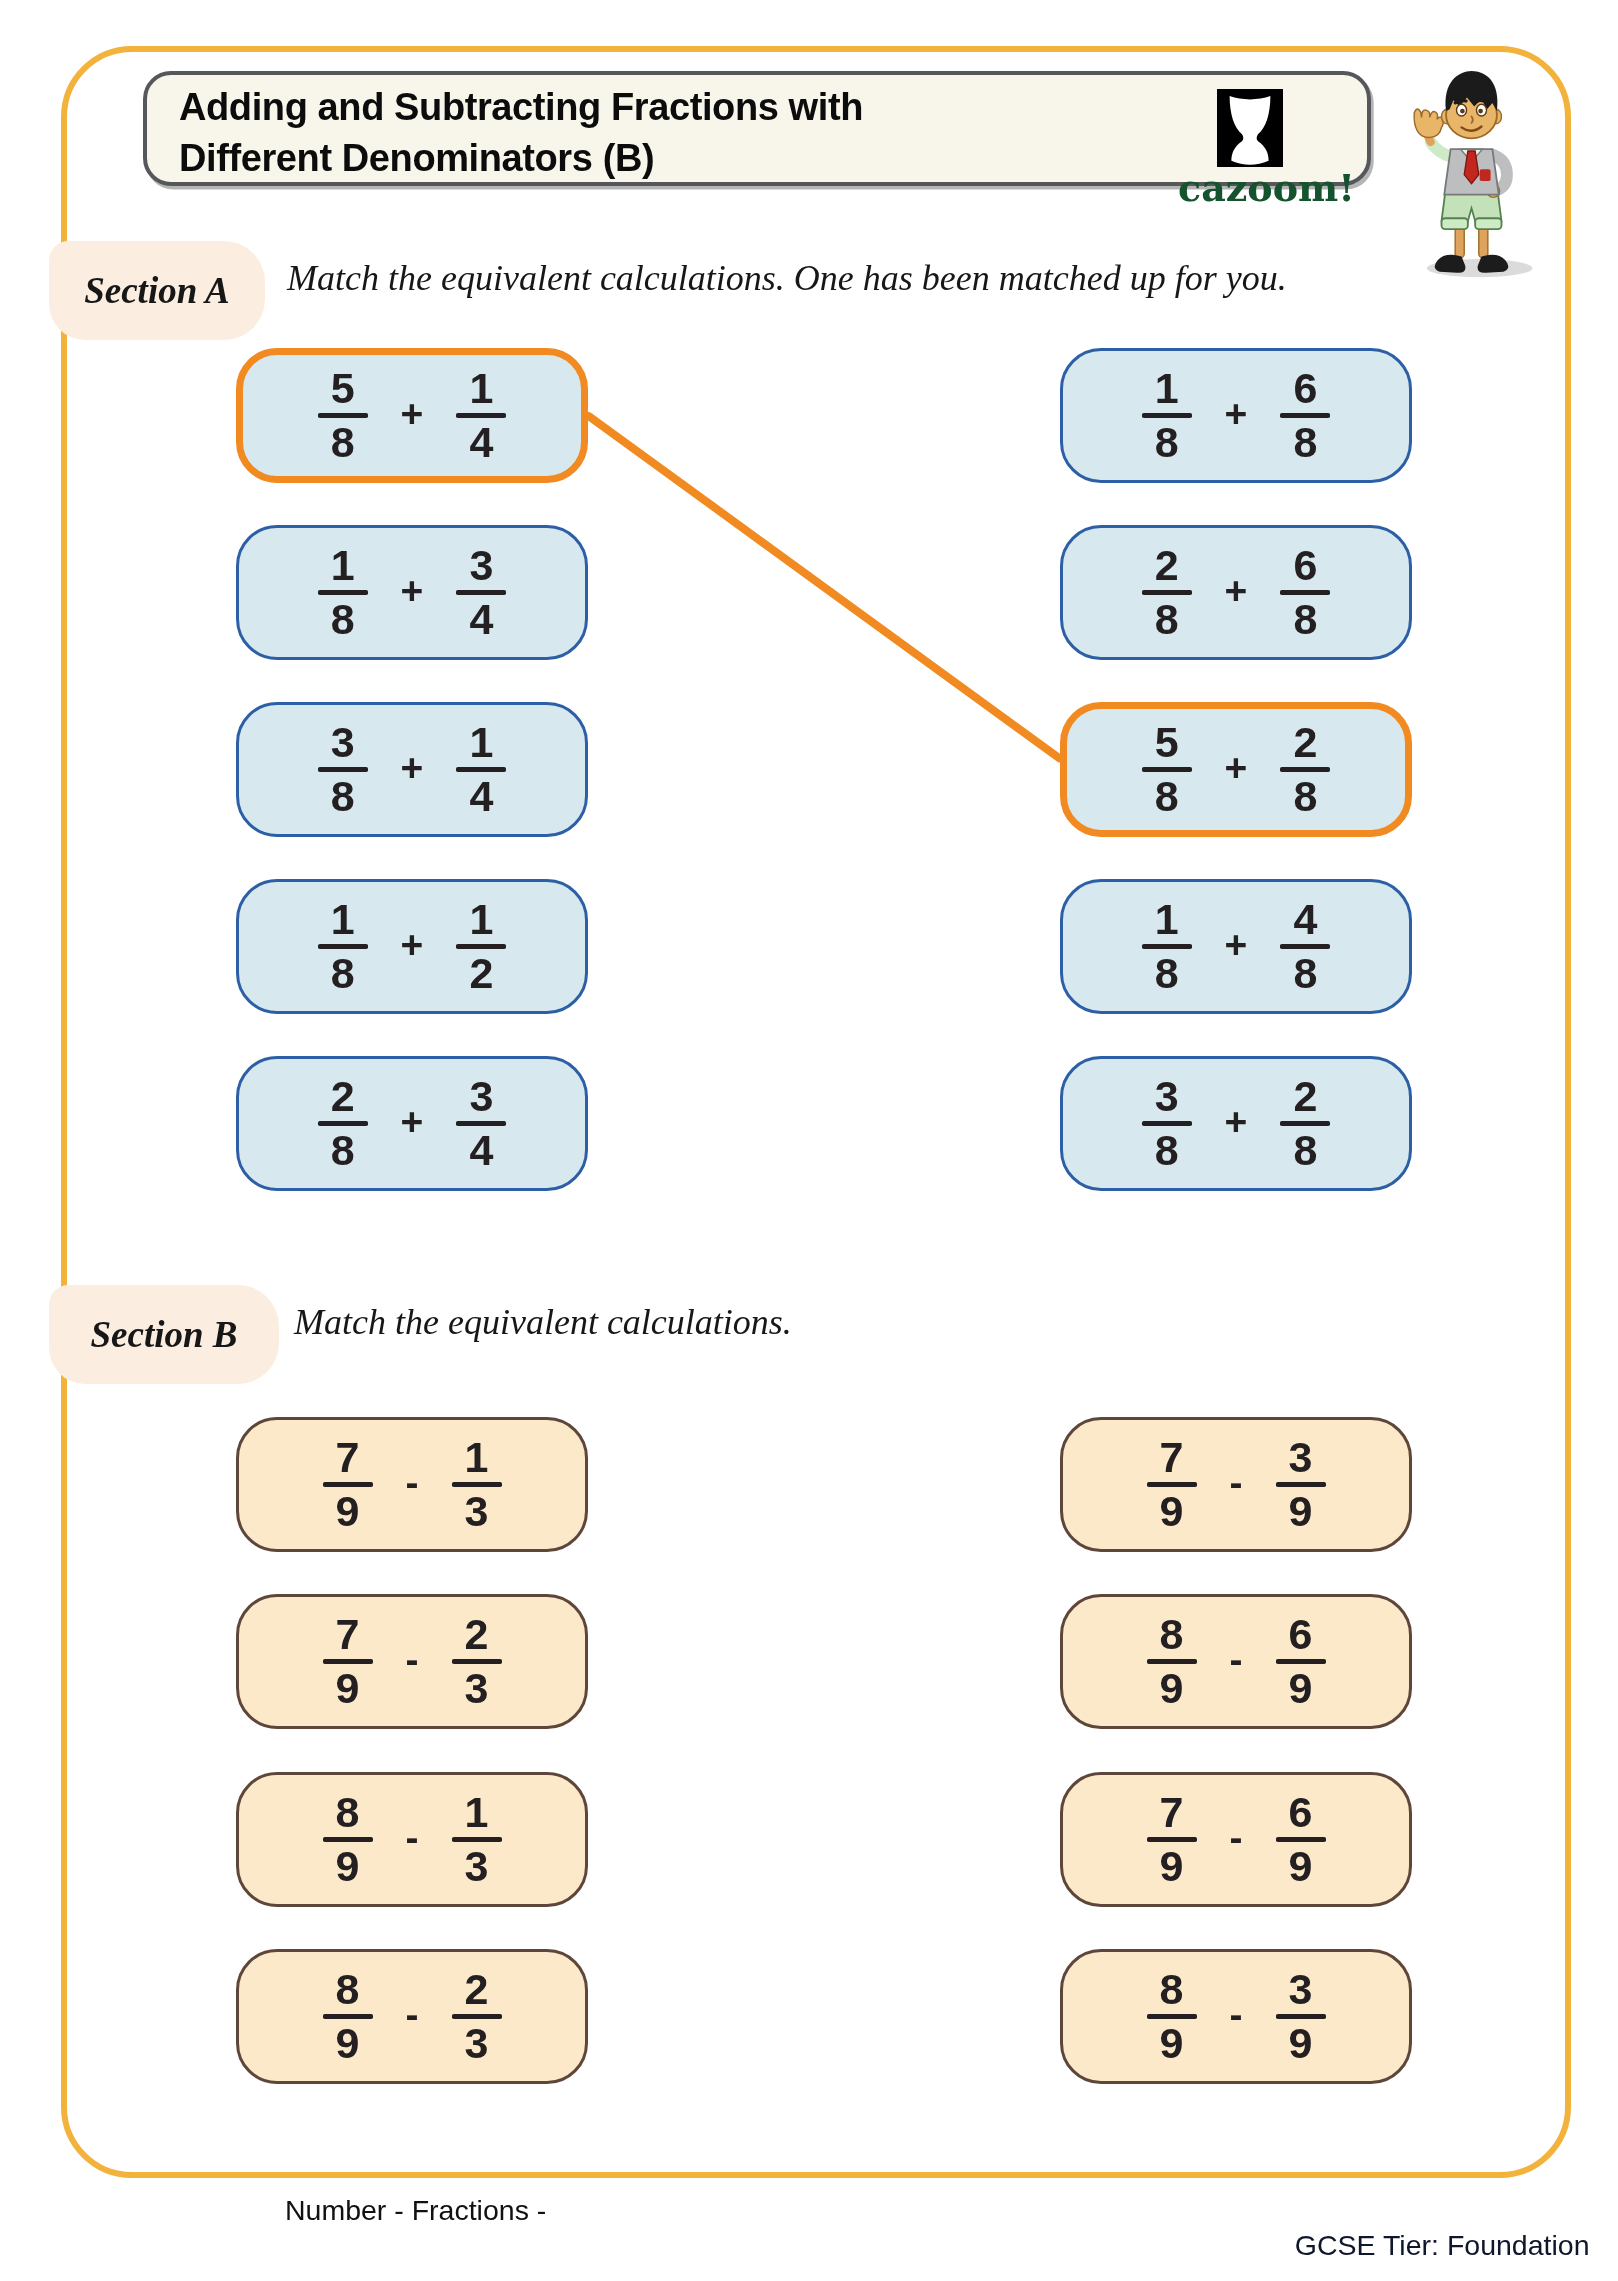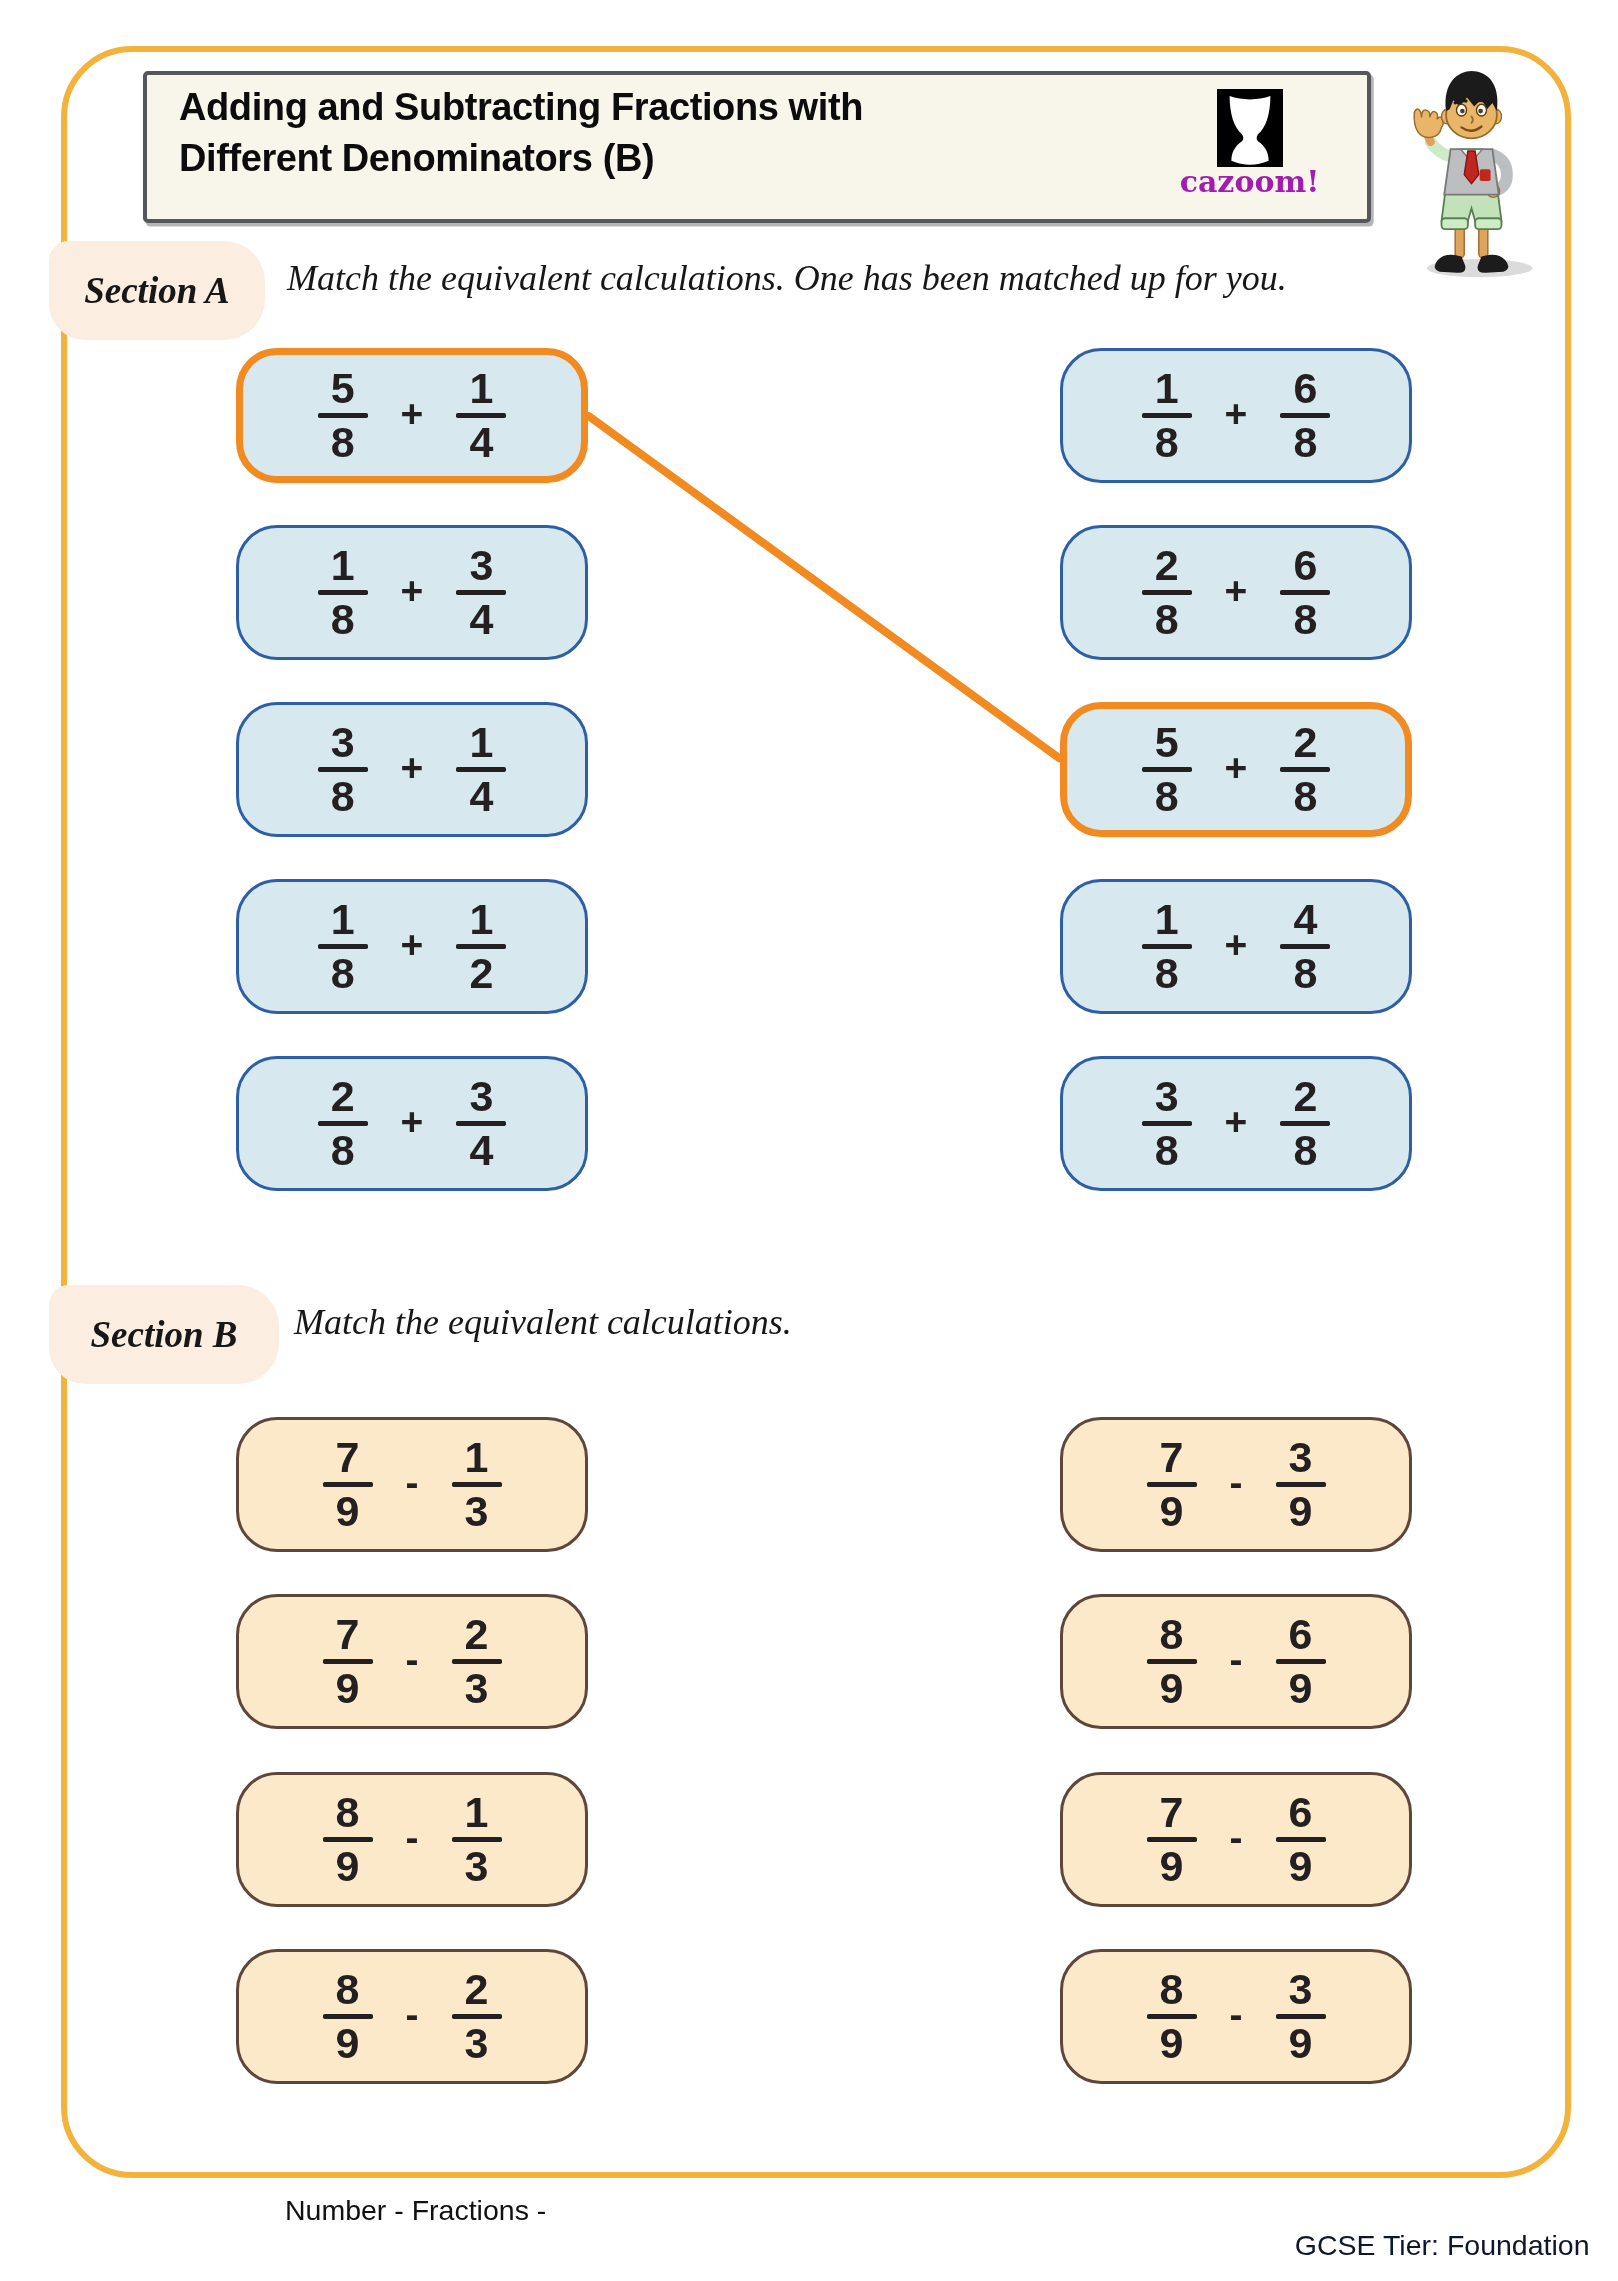--- a/index.html
+++ b/index.html
@@ -1,28 +1,28 @@
 <!DOCTYPE html>
 <html style="font-size:14.3px"><head>
 <meta charset="utf-8">
 <style>
   html,body{margin:0;padding:0;background:#ffffff;}
   .page{position:relative;width:1618px;height:2281px;background:#ffffff;overflow:hidden;
         font-family:"Liberation Sans",sans-serif;color:#1a1a1a;}
   .page-border{position:absolute;left:61px;top:46px;width:1498px;height:2120px;
         border:6.2px solid #F2B23C;border-radius:71px;}
   
-  .title-box{position:absolute;left:143px;top:71px;width:1228px;height:152px;box-sizing:border-box;
-        background:#F8F5EB;border:4.5px solid #55575B;border-radius:5px;
+  .title-box{position:absolute;left:143px;top:71px;width:1228px;height:115px;box-sizing:border-box;
+        background:#F8F5EB;border:4.5px solid #55575B;border-radius:28px;
         box-shadow:2.7px 3.6px 0 rgba(90,90,90,.45);}
   .title-text{position:absolute;left:32px;top:7.1px;font-weight:700;font-size:38px;line-height:51px;
         color:#0c0c0c;letter-spacing:-0.4px;}
   .logo{position:absolute;right:46px;top:14.3px;width:143px;text-align:center;}
   .logo-square{display:block;margin:0 auto;width:66px;height:78px;background:#000;}
-  .logo-word{font-family:"DejaVu Serif",serif;font-weight:700;font-size:30px;color:#a21caf;line-height:30px;margin-top:0;}
+  .logo-word{font-family:"DejaVu Serif",serif;font-weight:700;font-size:38px;color:#14532d;line-height:30px;margin-top:6px;}
   .character{position:absolute;left:1401px;top:62px;width:141px;height:218px;}
   
   .sec-label{position:absolute;left:49px;height:99px;background:#FBEEE1;border-radius:19.6px 41px 41px 36px;
         display:flex;align-items:center;justify-content:center;
         font-family:"Liberation Serif",serif;font-style:italic;font-weight:700;font-size:37px;color:#171717;}
   .instruction{position:absolute;font-family:"Liberation Serif",serif;font-style:italic;font-size:36px;
         line-height:46px;color:#171717;}
   
   .card{position:absolute;width:352px;height:135px;box-sizing:border-box;border-radius:41px;
         display:flex;align-items:center;justify-content:center;gap:32px;}

